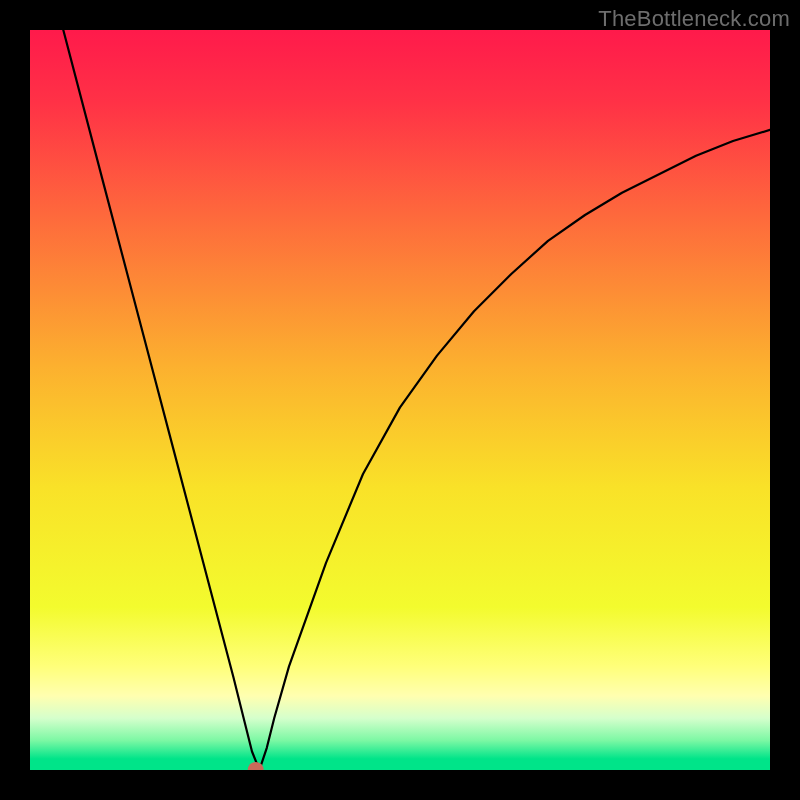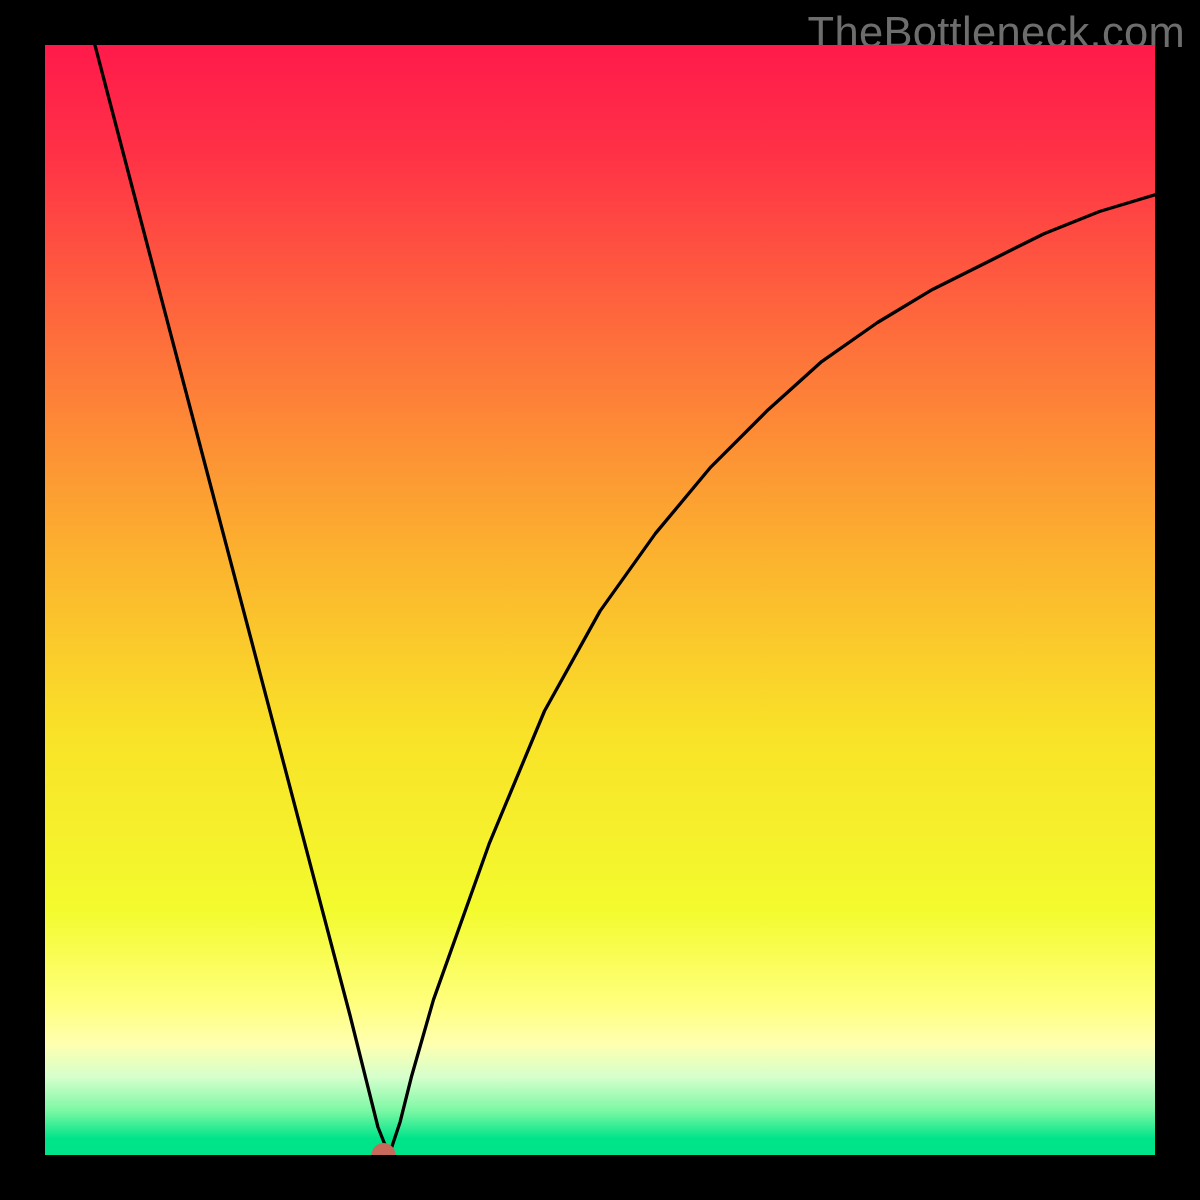--- a/index.html
+++ b/index.html
@@ -15,21 +15,21 @@
     position: absolute;
     left: 30px;
     top: 30px;
     width: 740px;
     height: 740px;
   }
   .watermark {
     position: absolute;
     top: 6px;
     right: 10px;
-    font-size: 29px;
+    font-size: 22px;
     font-weight: 500;
     color: #6d6d6d;
     letter-spacing: 0.2px;
   }
   svg {
     display: block;
   }
 </style>
 </head>
 <body>

